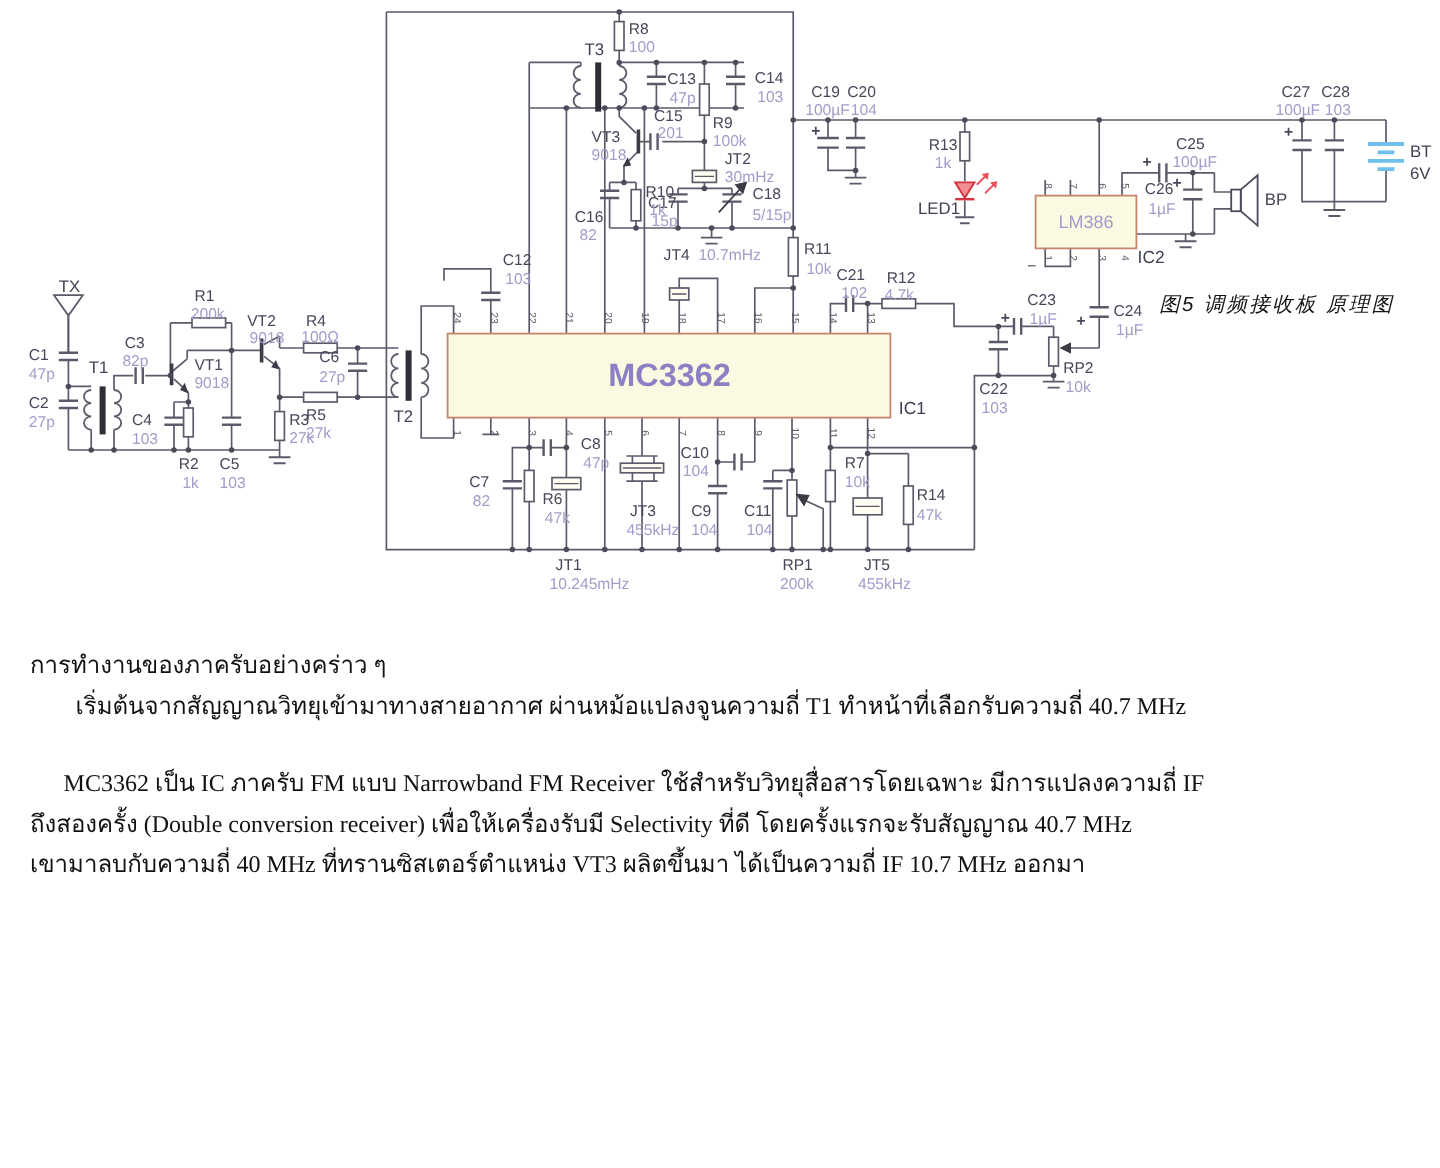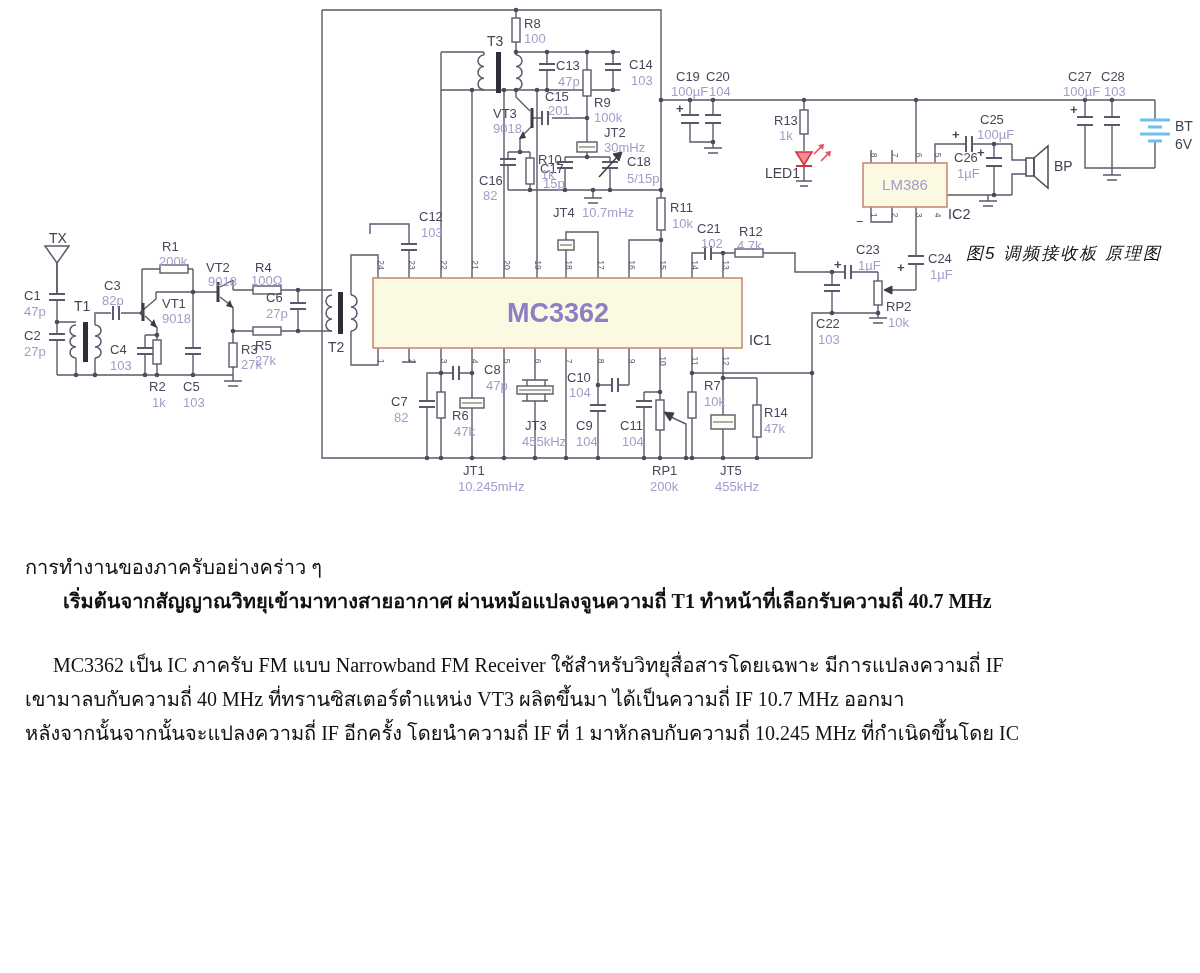--- a/index.html
+++ b/index.html
@@ -5,24 +5,24 @@
   html,body{margin:0;padding:0;background:#ffffff;}
   .page{position:relative;width:1200px;height:973px;background:#fff;overflow:hidden;
         font-family:"Liberation Sans",sans-serif;}
   svg text{font-family:"Liberation Sans",sans-serif;}
   svg .d{fill:#47465a;font-size:13px;}
   svg .v{fill:#a39bc9;font-size:13px;}
   svg .t{fill:#434255;font-size:14px;}
   svg .ic{fill:#3e3e52;font-size:14.5px;}
   svg .pn{fill:#5b5a6b;font-size:8.5px;}
   svg .plus{fill:#47465a;font-size:13px;font-weight:bold;}
-  .thai{position:absolute;left:25px;top:550px;width:1160px;color:#121212;
+  .thai{position:absolute;left:25px;top:538px;width:1160px;color:#121212;
         font-family:"Liberation Serif",serif;font-size:20px;line-height:34px;}
   .thai .ln{white-space:nowrap;}
-  .ind1{padding-left:38px;font-weight:bold;}
+  .ind1{padding-left:38px;}
   .ind2{padding-left:28px;}
   .gap{height:30px;}
 </style>
 </head>
 <body>
 
 <div class="page">
 
 <svg width="1200" height="545" viewBox="0 0 1200 545">
 
@@ -445,17 +445,17 @@
         <text x="935" y="215" class="pn" text-anchor="middle" transform="rotate(90 935 215)">4</text>
       </g>
 </svg>
 
 
 <div class="thai">
   <div class="ln">การทำงานของภาครับอย่างคร่าว ๆ</div>
   <div class="ln ind1">เริ่มต้นจากสัญญาณวิทยุเข้ามาทางสายอากาศ ผ่านหม้อแปลงจูนความถี่ T1 ทำหน้าที่เลือกรับความถี่ 40.7 MHz</div>
   <div class="gap"></div>
   <div class="ln ind2">MC3362  เป็น IC ภาครับ FM แบบ Narrowband FM Receiver ใช้สำหรับวิทยุสื่อสารโดยเฉพาะ มีการแปลงความถี่ IF</div>
+  <div class="ln">ถึงสองครั้ง (Double conversion receiver) เพื่อให้เครื่องรับมี Selectivity ที่ดี โดยครั้งแรกจะรับสัญญาณ 40.7 MHz</div>
   <div class="ln">เขามาลบกับความถี่ 40 MHz ที่ทรานซิสเตอร์ตำแหน่ง VT3 ผลิตขึ้นมา ได้เป็นความถี่ IF 10.7 MHz ออกมา</div>
-  <div class="ln">หลังจากนั้นจากนั้นจะแปลงความถี่ IF อีกครั้ง โดยนำความถี่ IF ที่ 1 มาหักลบกับความถี่ 10.245 MHz ที่กำเนิดขึ้นโดย IC</div>
 </div>
 
 </div>
 
 </body></html>

